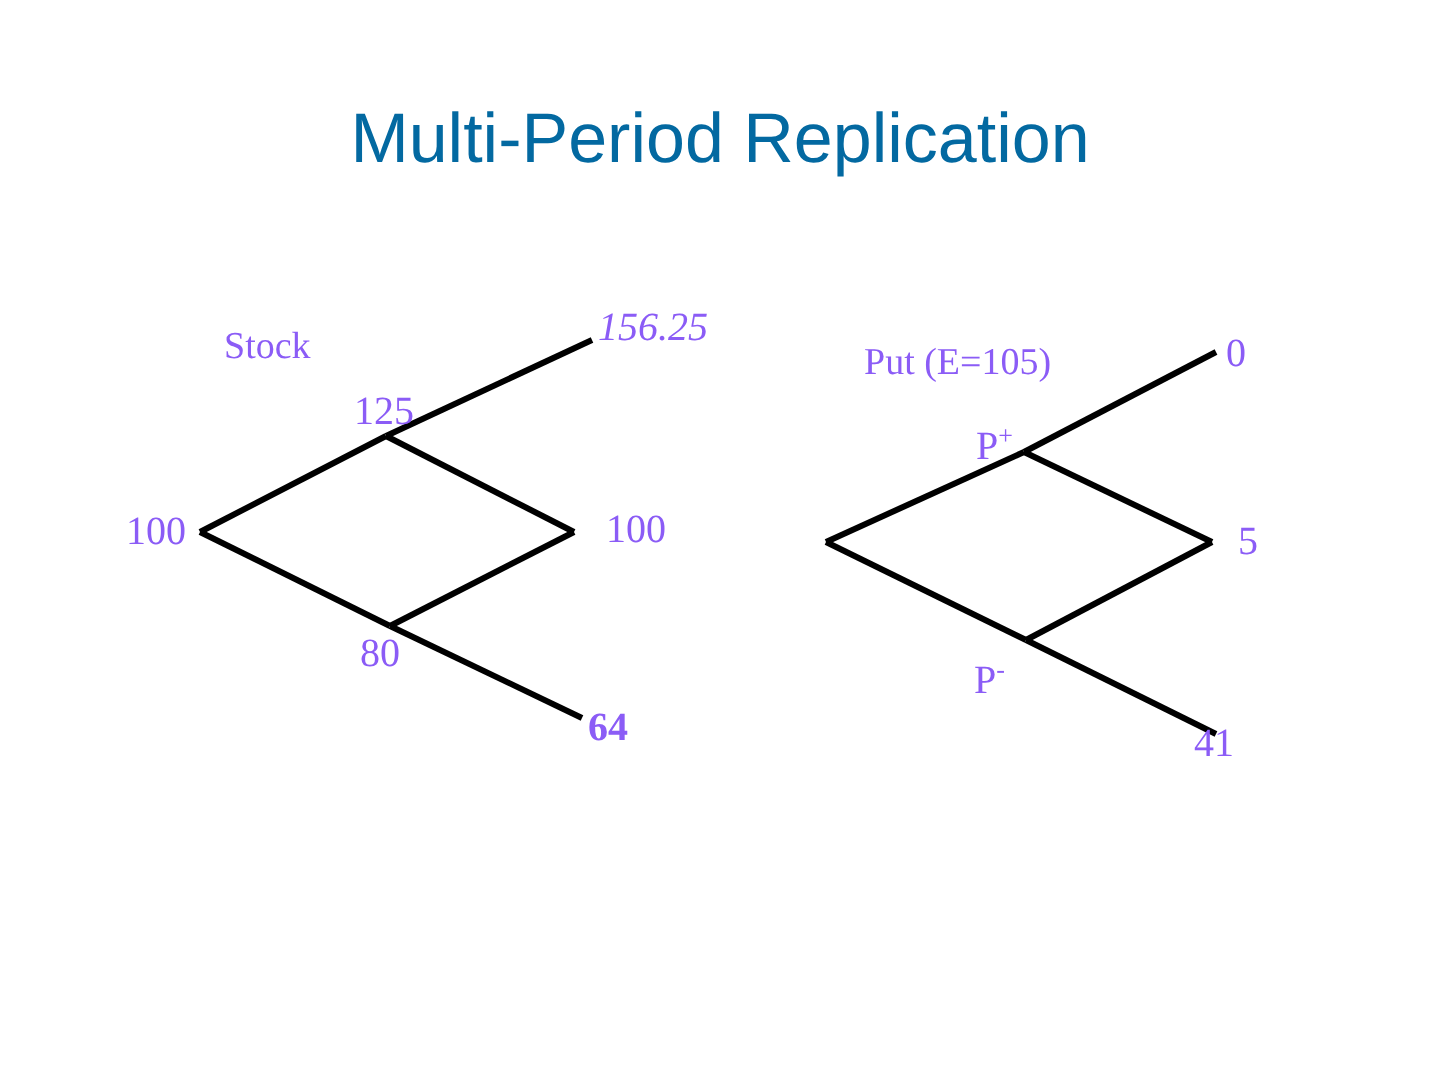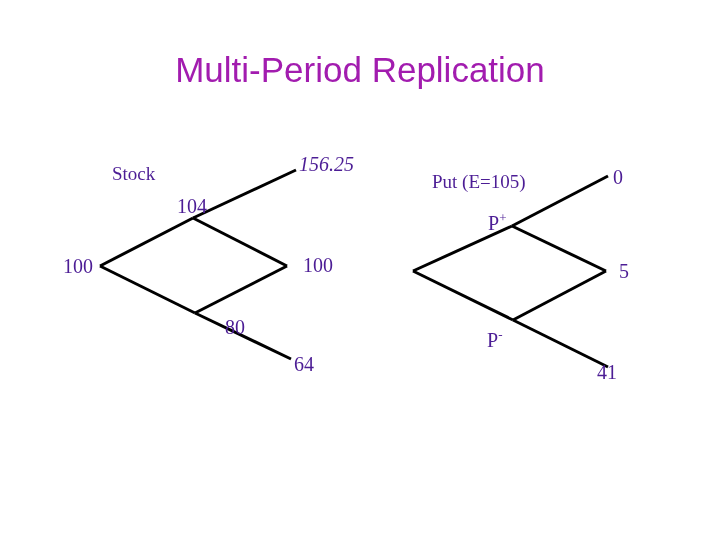--- a/index.html
+++ b/index.html
@@ -17,36 +17,36 @@
   }
   #title {
     position: absolute;
     left: 0;
     top: 50px;
     width: 720px;
     text-align: center;
     font-family: "Liberation Sans", "DejaVu Sans", sans-serif;
     font-size: 35px;
     font-weight: normal;
-    color: #a21caf;
+    color: #0369a1;
     letter-spacing: 0px;
     white-space: nowrap;
   }
   #lattice-svg {
     position: absolute;
     left: 0;
     top: 0;
     width: 720px;
     height: 540px;
   }
   .lbl {
     position: absolute;
     font-family: "Liberation Serif", "DejaVu Serif", serif;
     font-size: 20px;
-    color: #4c1d95;
+    color: #8b5cf6;
     white-space: nowrap;
     line-height: 20px;
   }
   .lbl-sm {
     font-size: 19px;
   }
   .sup {
     font-size: 13px;
     vertical-align: super;
   }
@@ -74,29 +74,29 @@
       <line x1="512" y1="226" x2="606" y2="271"></line>
       <line x1="513" y1="320" x2="606" y2="271"></line>
       <line x1="513" y1="320" x2="608" y2="367"></line>
     </g>
   </svg>
 
   <div class="lbl lbl-sm" style="left:112px; top:164px;">Stock</div>
 
   <div class="lbl" style="left:63px; top:256px;">100</div>
 
-  <div class="lbl" style="left:177px; top:196px;">104</div>
+  <div class="lbl" style="left:177px; top:196px;">125</div>
 
-  <div class="lbl" style="left:180px; top:317px;margin-left:45px;">80</div>
+  <div class="lbl" style="left:180px; top:317px;">80</div>
 
   <div class="lbl" style="left:299px; top:154px;font-style:italic;">156.25</div>
 
   <div class="lbl" style="left:303px; top:255px;">100</div>
 
-  <div class="lbl" style="left:294px; top:354px;">64</div>
+  <div class="lbl" style="left:294px; top:354px;font-weight:bold;">64</div>
 
   <div class="lbl lbl-sm" style="left:432px; top:172px;">Put (E=105)</div>
 
   <div class="lbl" style="left:488px; top:208px;"><span>P</span><span class="sup">+</span></div>
 
   <div class="lbl" style="left:487px; top:325px;"><span>P</span><span class="sup">-</span></div>
 
   <div class="lbl" style="left:613px; top:167px;">0</div>
 
   <div class="lbl" style="left:619px; top:261px;">5</div>

